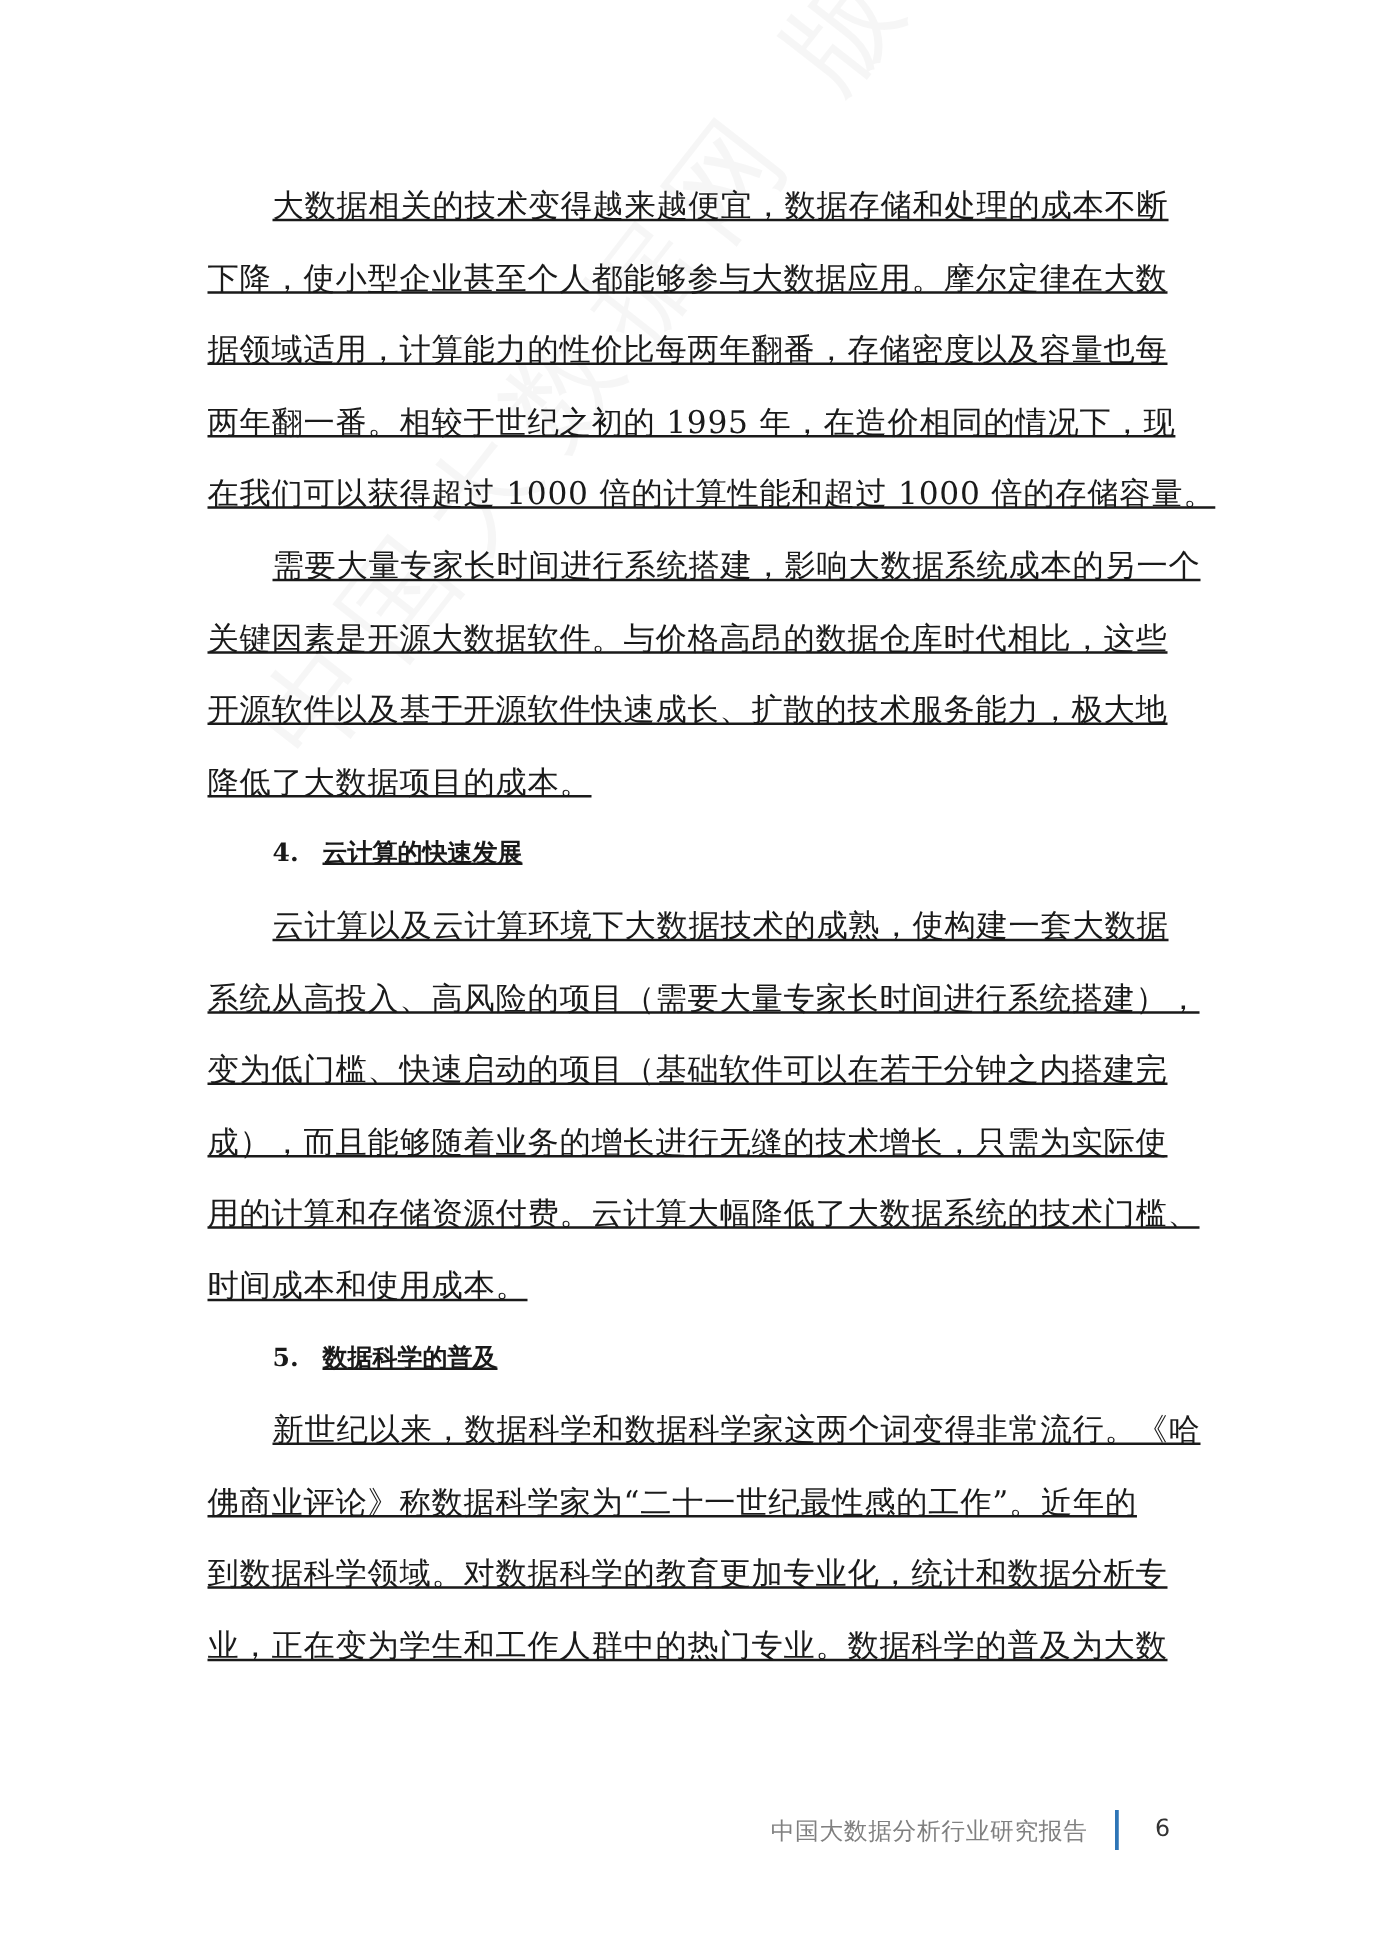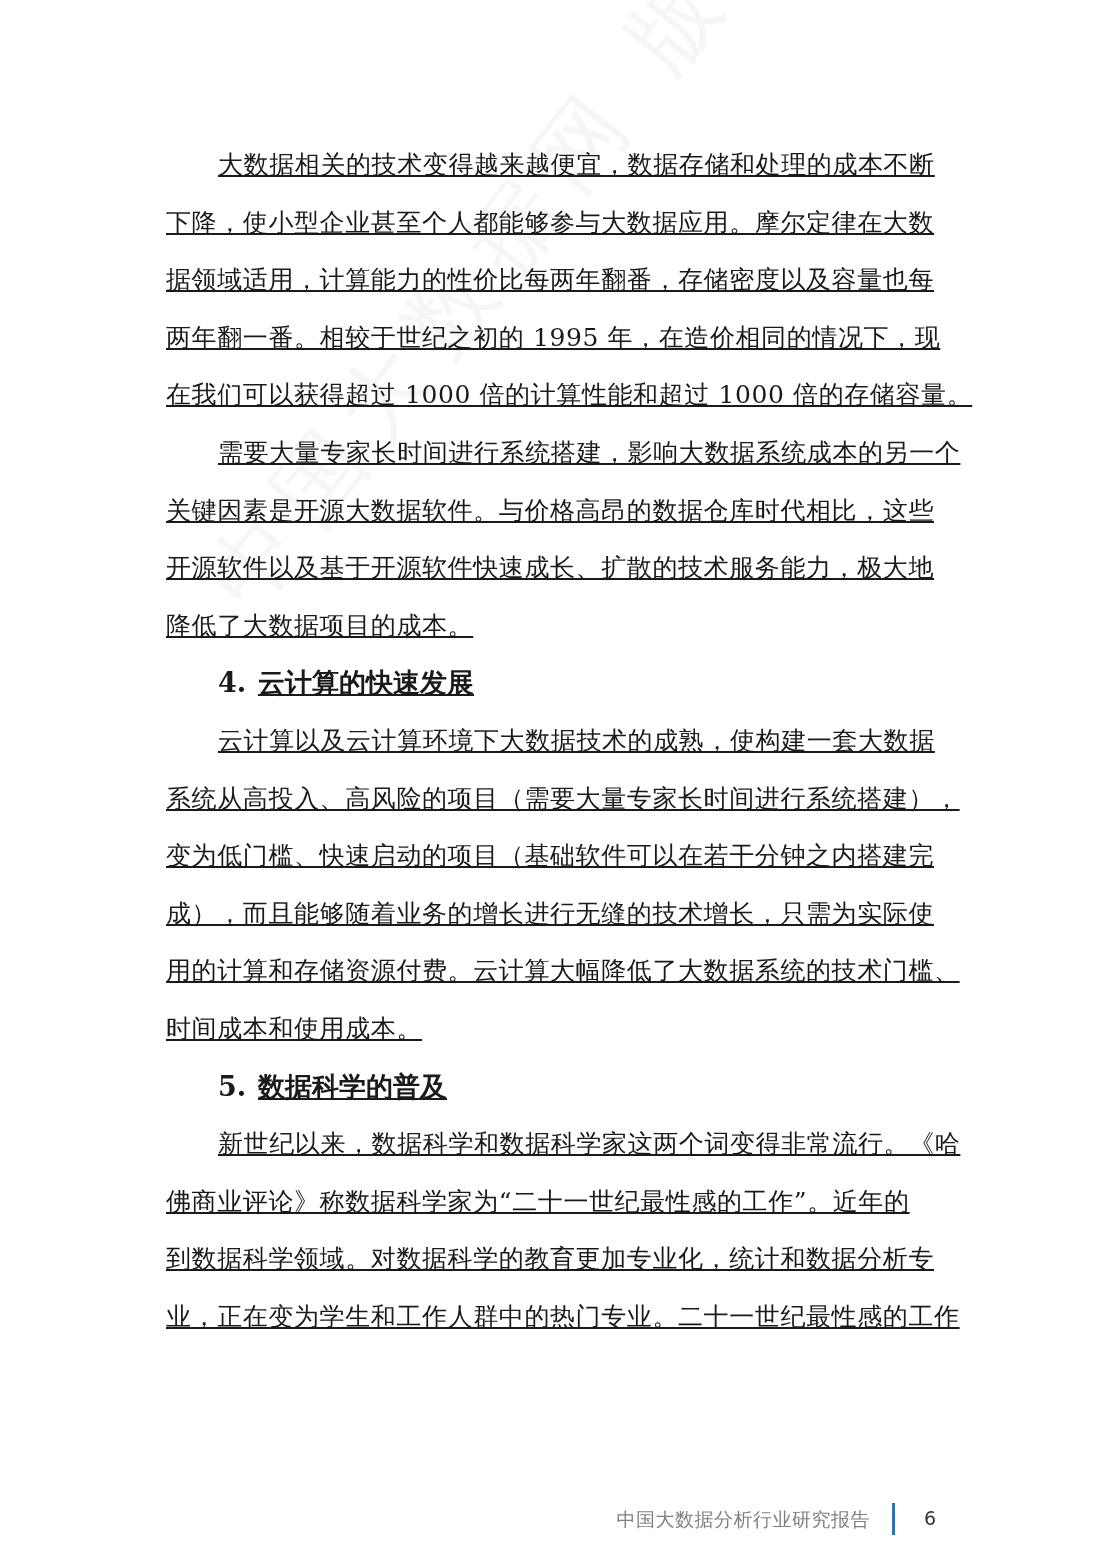--- a/index.html
+++ b/index.html
@@ -5,29 +5,29 @@
     html, body { margin: 0; padding: 0; background: #ffffff; }
     body { width: 1102px; height: 1559px; position: relative; overflow: hidden;
            font-family: "DejaVu Serif", "Liberation Serif", serif; color: #1a1a1a; }
     .page { position: absolute; left: 0; top: 0; width: 1102px; height: 1559px; }
     .content { position: absolute; left: 166px; top: 136px; width: 772px; text-decoration: underline; }
     .para { margin: 0; font-size: 25px; line-height: 57.6px; text-align: justify;
             text-indent: 52px; letter-spacing: 0.6px; }
     .para .line { display: block; white-space: nowrap; }
     .para .line.first { padding-left: 52px; }
     .para { text-indent: 0; }
-    .heading { margin: 0; font-size: 27px; line-height: 57.6px; font-weight: bold;
+    .heading { margin: 0; font-size: 20px; line-height: 57.6px; font-weight: bold;
                padding-left: 52px; font-family: "DejaVu Sans", "Liberation Sans", sans-serif; }
     .heading .num { display: inline-block; width: 40px; font-family: "DejaVu Serif", serif; }
     .watermark { position: absolute; left: 180px; top: 560px; width: 900px;
                  transform: rotate(-52deg); transform-origin: left top;
                  font-size: 88px; color: rgba(0,0,0,0.035); letter-spacing: 18px;
                  font-family: "DejaVu Sans", sans-serif; white-space: nowrap;
                  pointer-events: none; }
-    .footer { position: absolute; top: 1503px; left: 0; width: 1102px; height: 40px; }
+    .footer { position: absolute; top: 1448px; left: 0; width: 1102px; height: 40px; }
     .footer-title { position: absolute; right: 232px; top: 4px; font-size: 19px; color: #808080;
                     font-family: "DejaVu Sans", "Liberation Sans", sans-serif; letter-spacing: 0.5px; }
     .footer-bar { position: absolute; left: 892px; top: 0; width: 3px; height: 32px; background: #2e75b6; }
     .footer-page { position: absolute; left: 924px; top: 4px; font-size: 19px; color: #333333;
                    font-family: "DejaVu Sans", "Liberation Sans", sans-serif; }
   </style>
 </head>
 <body>
 
 <div class="page">
@@ -65,21 +65,21 @@
     </p>
 
     <h3 class="heading">
       <span class="num">5.</span><span>数据科学的普及</span>
     </h3>
 
     <p class="para">
       <span class="line first">新世纪以来，数据科学和数据科学家这两个词变得非常流行。《哈</span>
       <span class="line">佛商业评论》称数据科学家为“二十一世纪最性感的工作”。近年的</span>
       <span class="line">到数据科学领域。对数据科学的教育更加专业化，统计和数据分析专</span>
-      <span class="line">业，正在变为学生和工作人群中的热门专业。二十一世纪最性感的工作</span>
+      <span class="line">业，正在变为学生和工作人群中的热门专业。数据科学的普及为大数</span>
     </p>
 
   </div>
 
   <div class="footer">
     <span class="footer-title">中国大数据分析行业研究报告</span>
     <span class="footer-bar"></span>
     <span class="footer-page">6</span>
   </div>
 

